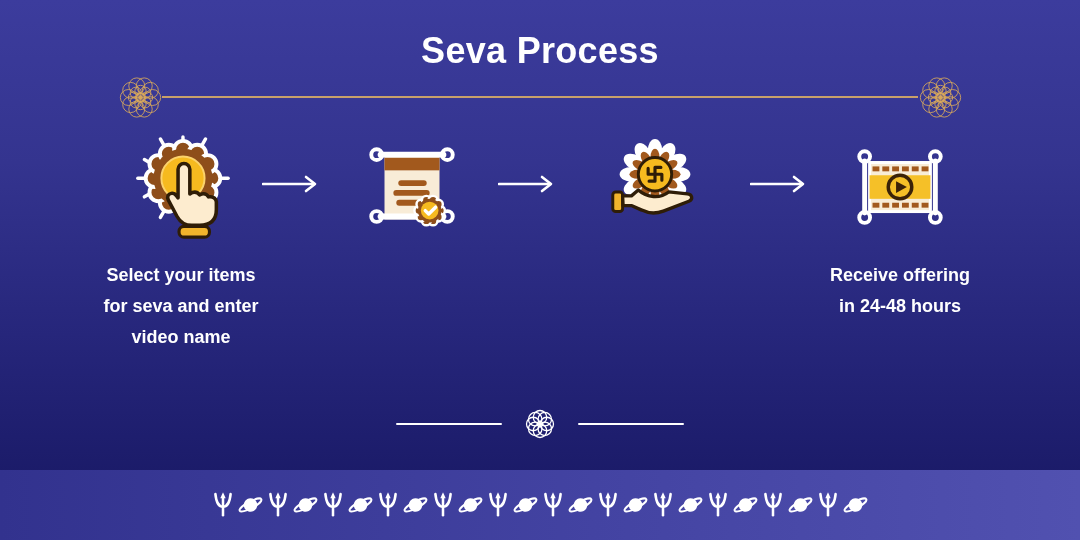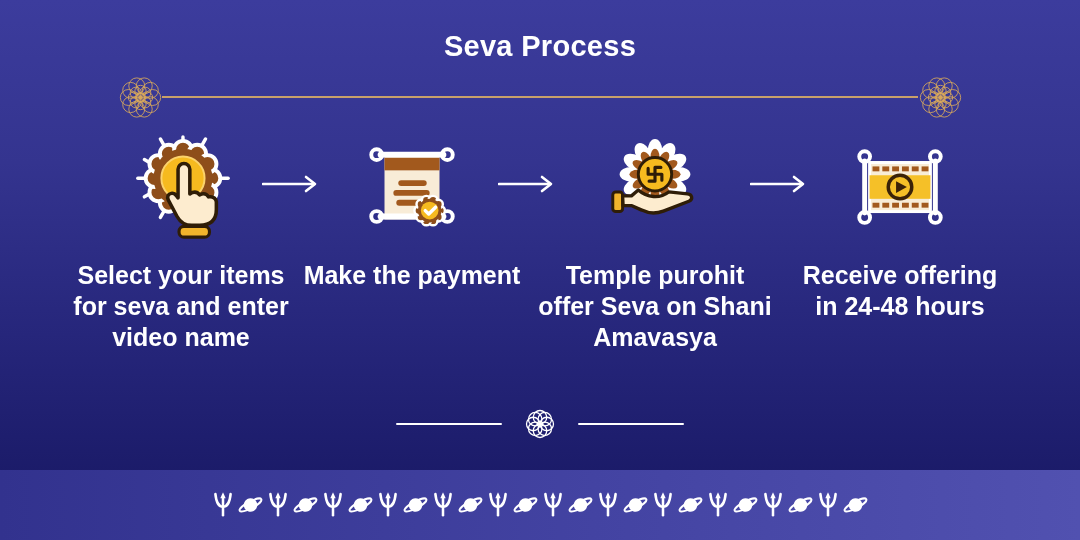--- a/index.html
+++ b/index.html
@@ -3,33 +3,33 @@
 <meta charset="utf-8">
 <style>
   html,body{margin:0;padding:0;background:#1b1b69;}
   .canvas{
     position:relative;width:1080px;height:540px;overflow:hidden;
     font-family:"Liberation Sans","DejaVu Sans",sans-serif;
     background:linear-gradient(180deg,#3c3c9d 0%,#34348f 30%,#26267b 62%,#1b1b69 88%,#1b1b69 100%);
   }
   .title{
     position:absolute;top:30px;left:0;width:100%;margin:0;text-align:center;
-    color:#ffffff;font-size:29px;font-weight:700;letter-spacing:.3px;
+    color:#ffffff;font-size:36px;font-weight:700;letter-spacing:.3px;
   }
   .divider-line{position:absolute;top:96px;left:162px;width:756px;height:1.5px;background:#c8a06a;}
   .mandala{position:absolute;top:75px;width:45px;height:45px;}
   .mandala.left{left:118px;}
   .mandala.right{left:918px;}
   .step{position:absolute;top:134px;width:252px;text-align:center;}
   .step .icon-box{width:108px;height:110px;margin:0 auto;display:block;}
   .step-1{left:55px;}
   .step-2{left:286px;}
   .step-3{left:529px;}
   .step-4{left:774px;}
-  .step-label{margin-top:16px;color:#ffffff;font-size:25px;font-weight:700;line-height:31px;}
+  .step-label{margin-top:16px;color:#ffffff;font-size:18px;font-weight:700;line-height:31px;}
   .arrow{position:absolute;top:175px;width:62px;height:18px;}
   .arrow-1{left:262px;}
   .arrow-2{left:498px;}
   .arrow-3{left:750px;}
   .bottom-ornament{
     position:absolute;top:404px;left:0;right:0;height:40px;
     display:flex;align-items:center;justify-content:center;gap:20px;
   }
   .orn-line{width:106px;height:2px;background:#ffffff;border-radius:1px;}
   .footer-band{
@@ -179,21 +179,20 @@
         <circle cx="64.1" cy="70.5" r="4.5"></circle>
           <circle cx="69.6" cy="66.5" r="4.5"></circle>
           <circle cx="76.4" cy="66.5" r="4.5"></circle>
         <circle cx="81.9" cy="70.5" r="4.5"></circle>
       </g>
       <circle cx="73" cy="77" r="12" fill="#8e4e1a"></circle>
       <circle cx="73" cy="77" r="9" fill="#f6ba1f"></circle>
       <path d="M68.5 77 l3.5 3.5 l7 -7" stroke="#ffffff" stroke-width="3.5" fill="none" stroke-linecap="round" stroke-linejoin="round"></path>
     </svg>
     <div class="step-label">
-      <div>Make the payment</div>
     </div>
   </div>
 
   <div class="step step-3">
     <svg class="icon-box" viewBox="0 0 110 110">
       <g fill="#ffffff">
         <ellipse cx="55" cy="16" rx="7.5" ry="12"></ellipse>
         <ellipse cx="55" cy="16" rx="7.5" ry="12" transform="rotate(30 55 40)"></ellipse>
         <ellipse cx="55" cy="16" rx="7.5" ry="12" transform="rotate(60 55 40)"></ellipse>
         <ellipse cx="55" cy="16" rx="7.5" ry="12" transform="rotate(90 55 40)"></ellipse>
@@ -221,25 +220,20 @@
         <ellipse cx="55" cy="22" rx="4.5" ry="8" transform="rotate(330 55 40)"></ellipse>
       </g>
       <circle cx="55" cy="40" r="17" fill="#f6ba1f" stroke="#2f1d07" stroke-width="3"></circle>
       <g stroke="#2f1d07" stroke-width="3.2" fill="none" stroke-linecap="round" stroke-linejoin="round">
         <polyline points="61,33 55,33 55,47 49,47"></polyline>
         <polyline points="48,34 48,40 62,40 62,46"></polyline>
       </g>
       <rect x="12" y="58" width="10" height="20" rx="3" fill="#f2b42c" stroke="#2f1d07" stroke-width="3"></rect>
       <path d="M22 62 h9 l7 -6 c9 8 22 9 31 2 l19 2 c5 .5 6 5.5 1.5 7.5 l-26 10 c-8 3 -16 2 -22 -1 l-10 -4.5 h-9 z" fill="#fdeccf" stroke="#2f1d07" stroke-width="3.4" stroke-linejoin="round"></path>
     </svg>
-    <div class="step-label">
-      <div>Temple purohit</div>
-      <div>offer Seva on Shani</div>
-      <div>Amavasya</div>
-    </div>
   </div>
 
   <div class="step step-4">
     <svg class="icon-box" viewBox="0 0 110 110">
       <rect x="16.5" y="24" width="5" height="58" rx="2.5" fill="#ffffff"></rect>
       <rect x="88.5" y="24" width="5" height="58" rx="2.5" fill="#ffffff"></rect>
       <g stroke="#ffffff" stroke-width="4" fill="none">
         <circle cx="19" cy="22" r="5.5"></circle>
           <circle cx="91" cy="22" r="5.5"></circle>
         <circle cx="19" cy="84" r="5.5"></circle>

